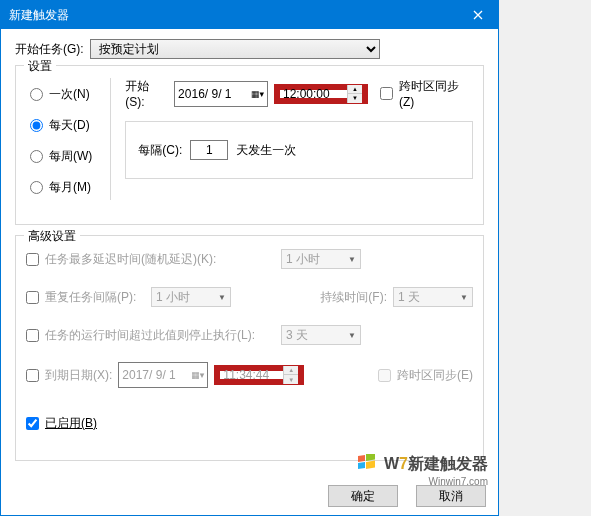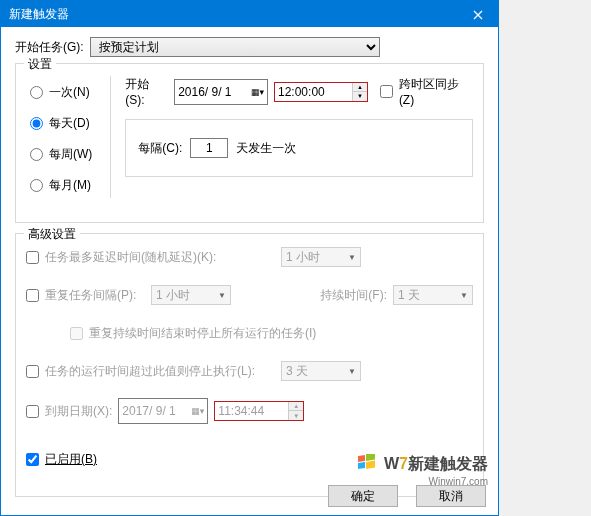--- a/index.html
+++ b/index.html
@@ -16,21 +16,21 @@
 .fieldset .legend { position: absolute; top: -8px; left: 8px; background: #fff; padding: 0 4px; font-size: 12px; }
 .schedule-body { display: flex; gap: 12px; }
 .radios { display: flex; flex-direction: column; gap: 14px; padding: 8px 4px 4px 4px; }
 .radios label { display: flex; align-items: center; gap: 6px; cursor: pointer; }
 input[type=radio], input[type=checkbox] { width: 13px; height: 13px; }
 .right-panel { flex: 1; display: flex; flex-direction: column; gap: 8px; }
 .start-row { display: flex; align-items: center; gap: 6px; }
 .inner-box { border: 1px solid #d8d8d8; padding: 18px 12px; display: flex; align-items: center; gap: 8px; margin-top: 4px; }
 .date-input { width: 95px; height: 20px; border: 1px solid #7a7a7a; font-size: 12px; padding: 12px 3px; display: flex; align-items: center; justify-content: space-between; background: #fff; }
 .date-input .cal { font-size: 9px; }
-.time-input { width: 95px; height: 20px; border: 1px solid #b91c1c; font-size: 12px; padding: 0 0 0 3px; display: flex; align-items: center; background: #fff; }
+.time-input { width: 95px; height: 20px; border: 6px solid #b91c1c; font-size: 12px; padding: 0 0 0 3px; display: flex; align-items: center; background: #fff; }
 .time-input .val { flex: 1; }
 .spinner { width: 15px; display: flex; flex-direction: column; border-left: 1px solid #ccc; }
 .spinner div { height: 9px; display: flex; align-items: center; justify-content: center; font-size: 6px; background: #f0f0f0; border-bottom: 1px solid #ccc; }
 .spinner div:last-child { border-bottom: none; }
 .num-input { width: 38px; height: 20px; border: 1px solid #7a7a7a; text-align: center; font-size: 12px; }
 .chk-row { display: flex; align-items: center; gap: 6px; margin-bottom: 10px; }
 .combo { height: 20px; border: 1px solid #adadad; background: #fff; font-size: 12px; display: flex; align-items: center; padding: 0 4px; justify-content: space-between; }
 .combo .arrow { font-size: 8px; color: #666; }
 .combo.w80 { width: 80px; }
 .disabled { color: #a0a0a0; }
@@ -138,24 +138,20 @@
               <span class="arrow">▼</span>
             </div>
           <span style="flex:1;"></span>
           <span>持续时间(F):</span>
           <div class="combo w80">
               <span>1 天</span>
               <span class="arrow">▼</span>
             </div>
         </div>
 
-        <div class="chk-row disabled" style="padding-left:44px;">
-          <input type="checkbox" disabled="" style="">
-          <span>重复持续时间结束时停止所有运行的任务(I)</span>
-        </div>
 
         <div class="chk-row disabled">
           <input type="checkbox" style="">
           <span style="width:230px;">任务的运行时间超过此值则停止执行(L):</span>
           <div class="combo w80">
               <span>3 天</span>
               <span class="arrow">▼</span>
             </div>
         </div>
 
@@ -167,20 +163,24 @@
             <span class="cal">▦▾</span>
           </div>
           <div class="time-input" style="width:90px;">
             <span class="val">11:34:44</span>
             <div class="spinner">
                 <div>▲</div>
                 <div>▼</div>
               </div>
           </div>
           <span style="flex:1;"></span>
+          <label class="chk-row" style="margin:0;">
+            <input type="checkbox" disabled="" style="">
+              <span>跨时区同步(E)</span>
+          </label>
         </div>
 
         <div class="chk-row" style="margin-top:8px;text-decoration:underline;">
           <input type="checkbox" checked="" style="">
           <span>已启用(B)</span>
         </div>
 
       </div>
     </div>
 

